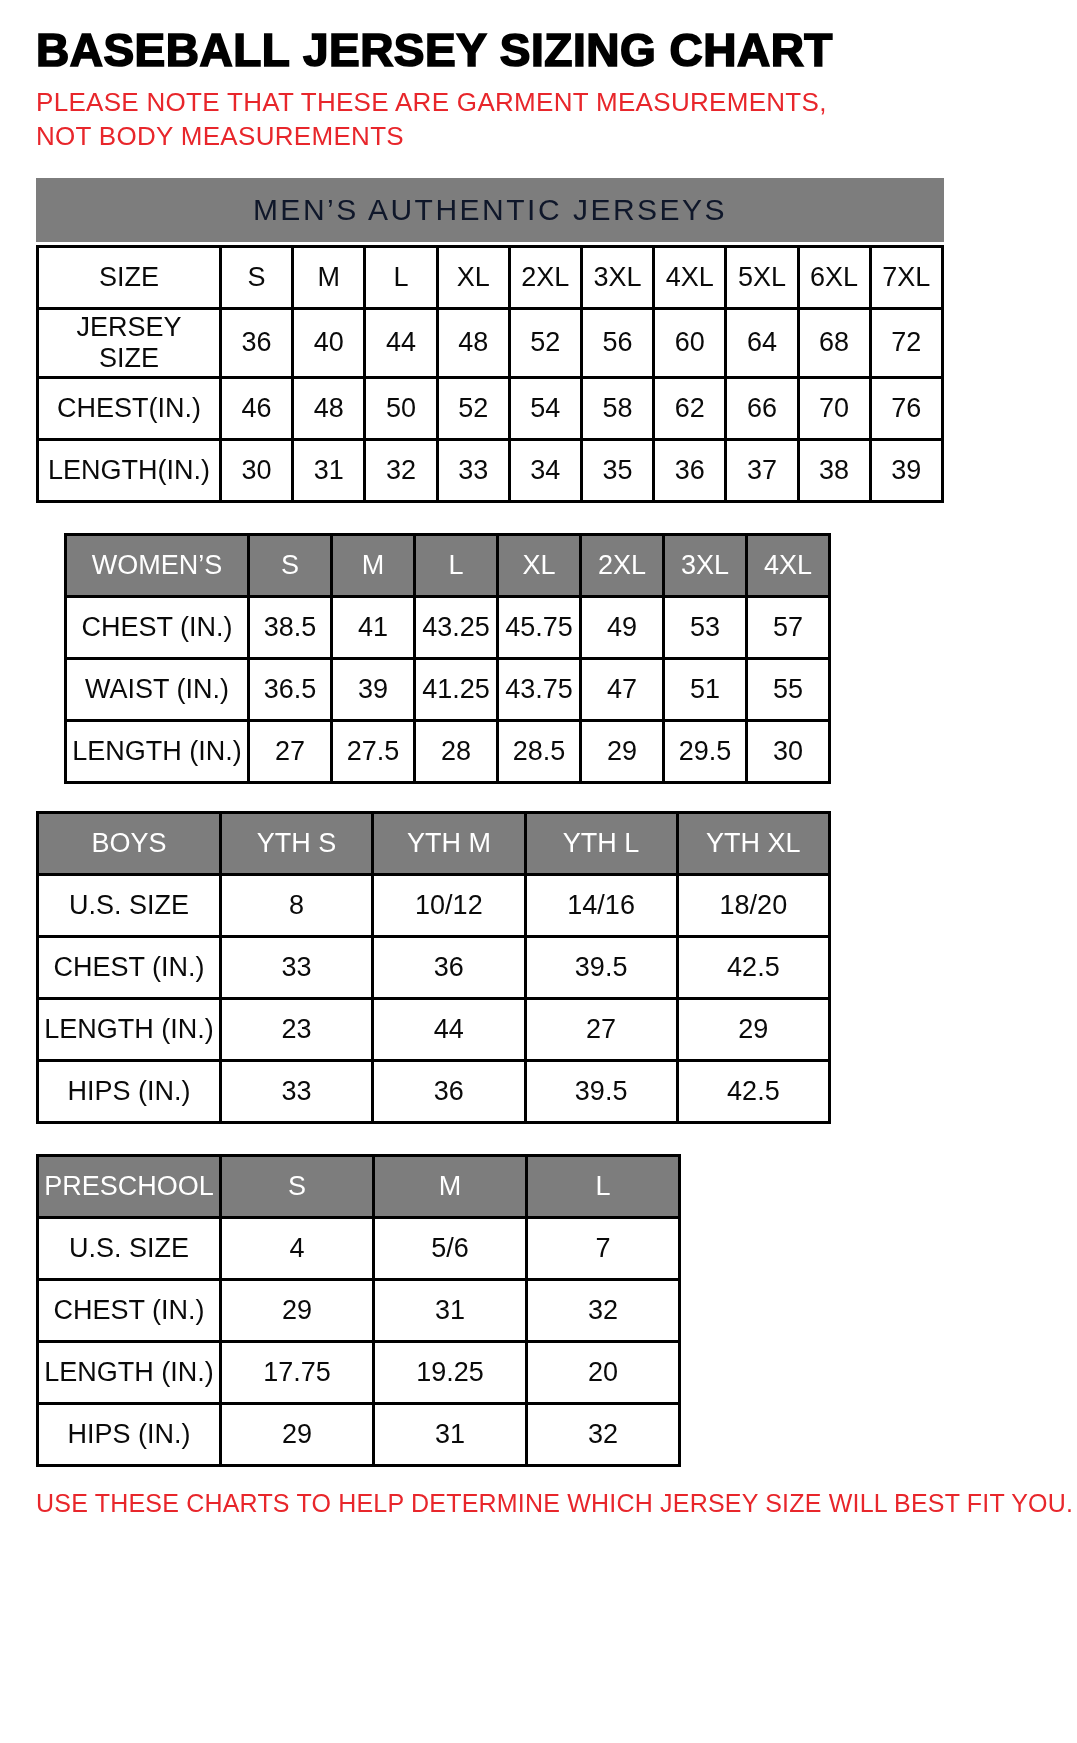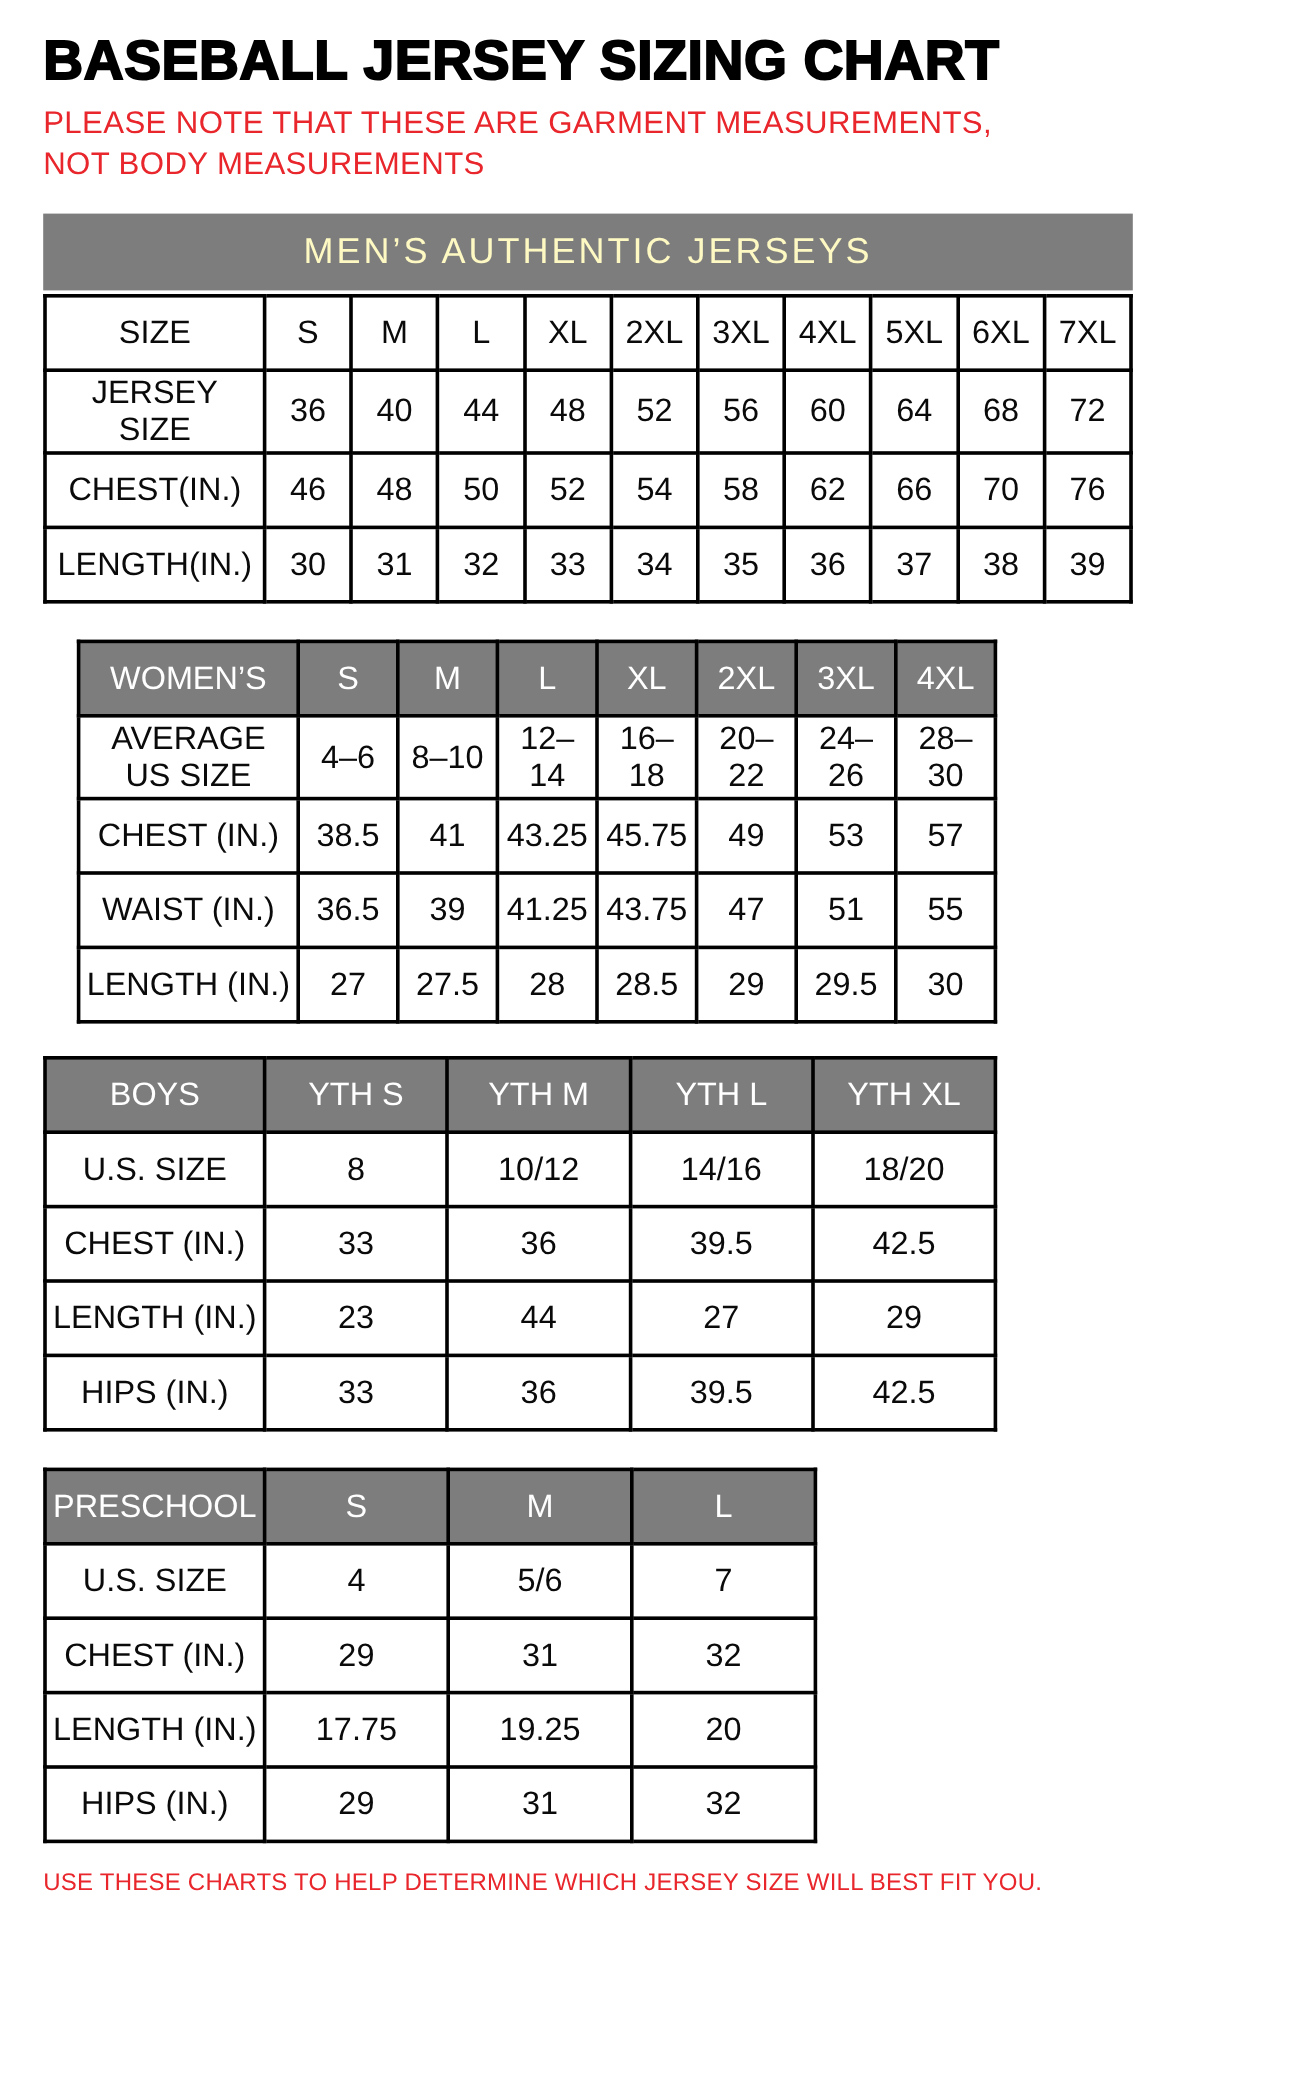--- a/index.html
+++ b/index.html
@@ -40,21 +40,21 @@
     line-height:1.3;
     letter-spacing:0.3px;
   }
   .table-block{ margin-bottom:30px; }
   .w-mens{ width:908px; }
   .w-women{ width:795px; margin-bottom:27px;padding-left:28px; }
   .w-boys{ width:795px; }
   .w-preschool{ width:645px; margin-bottom:22px;border-radius:14px; }
   .table-title-bar{
     background:var(--gray);
-    color:#fef9c3;
+    color:#0f172a;
     text-align:center;
     font-size:30px;
     letter-spacing:2.5px;
     height:64px;
     line-height:64px;
     margin-bottom:3px;
     font-weight:400;
   }
   table.size-table{
     border-collapse:collapse;
@@ -75,21 +75,21 @@
     color:#0a0a0a;
   }
   table.size-table tr.gray-row th{
     background:var(--gray);
     color:#ffffff;
   }
   col.label-col{ width:183px; }
   .footer-note{
     margin:0;
     color:var(--red);
-    font-size:20px;
+    font-size:25px;
     letter-spacing:0.2px;
     white-space:nowrap;
   }
 </style>
 </head>
 <body>
 
 <div class="page">
   <h1 class="page-title">BASEBALL JERSEY SIZING CHART</h1>
   <p class="note">PLEASE NOTE THAT THESE ARE GARMENT MEASUREMENTS, NOT BODY MEASUREMENTS</p>
@@ -183,30 +183,20 @@
             <th>WOMEN’S</th>
             <th>S</th>
             <th>M</th>
             <th>L</th>
             <th>XL</th>
             <th>2XL</th>
             <th>3XL</th>
             <th>4XL</th>
           </tr>
           <tr>
-            <th>AVERAGE US SIZE</th>
-            <td>4–6</td>
-            <td>8–10</td>
-            <td>12–14</td>
-            <td>16–18</td>
-            <td>20–22</td>
-            <td>24–26</td>
-            <td>28–30</td>
-          </tr>
-          <tr>
             <th>CHEST (IN.)</th>
             <td>38.5</td>
             <td>41</td>
             <td>43.25</td>
             <td>45.75</td>
             <td>49</td>
             <td>53</td>
             <td>57</td>
           </tr>
           <tr>

